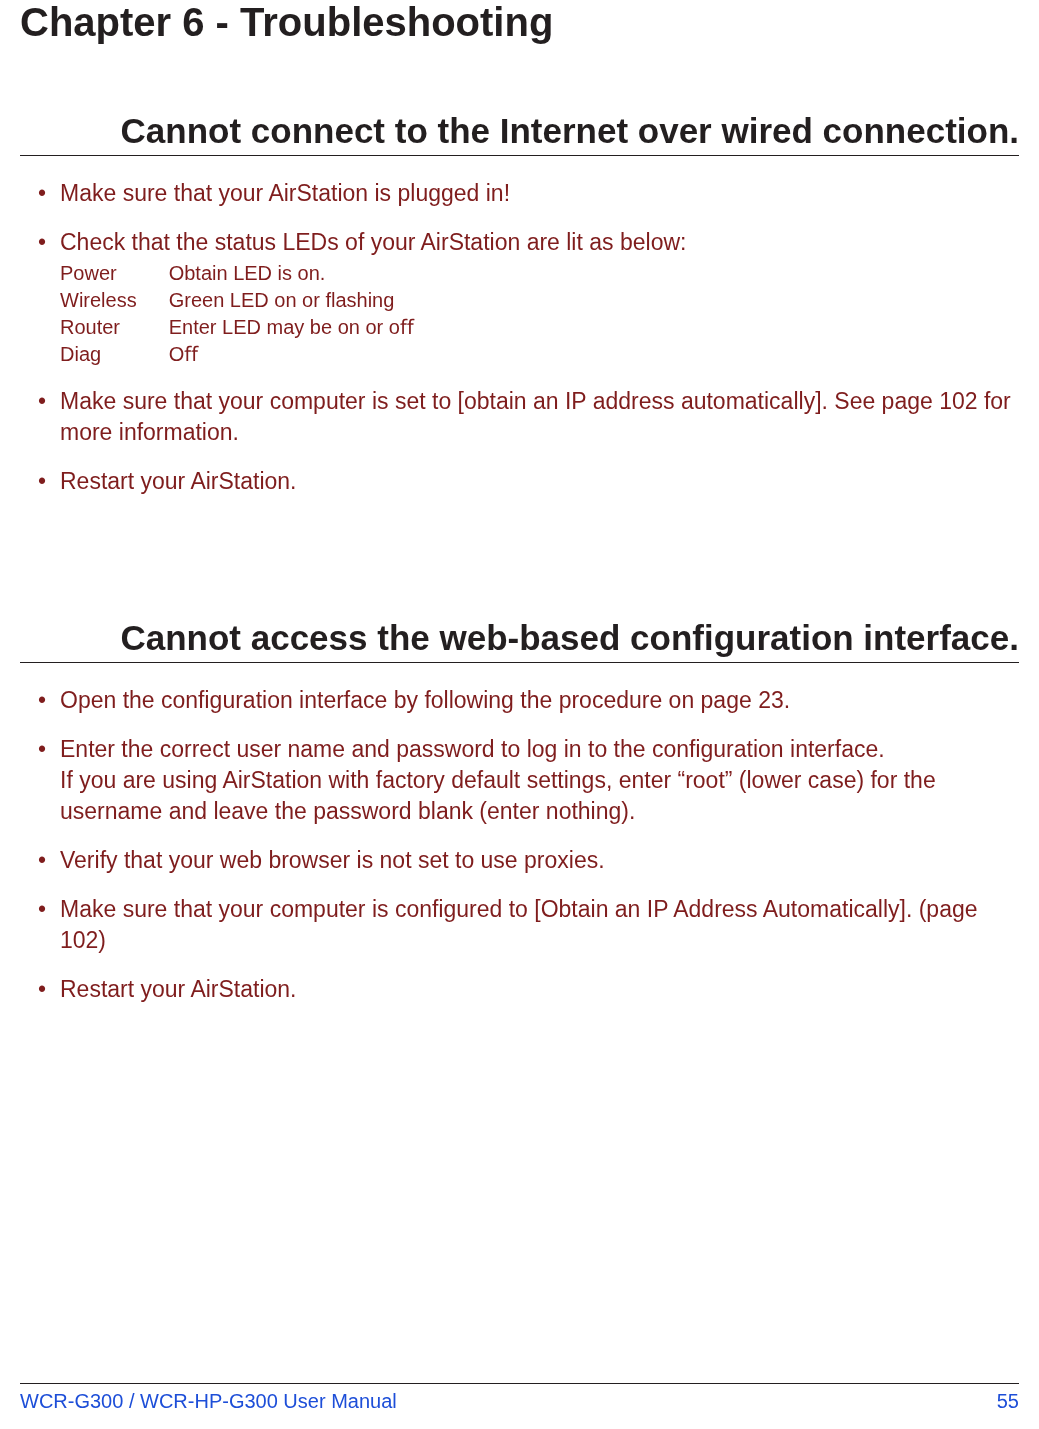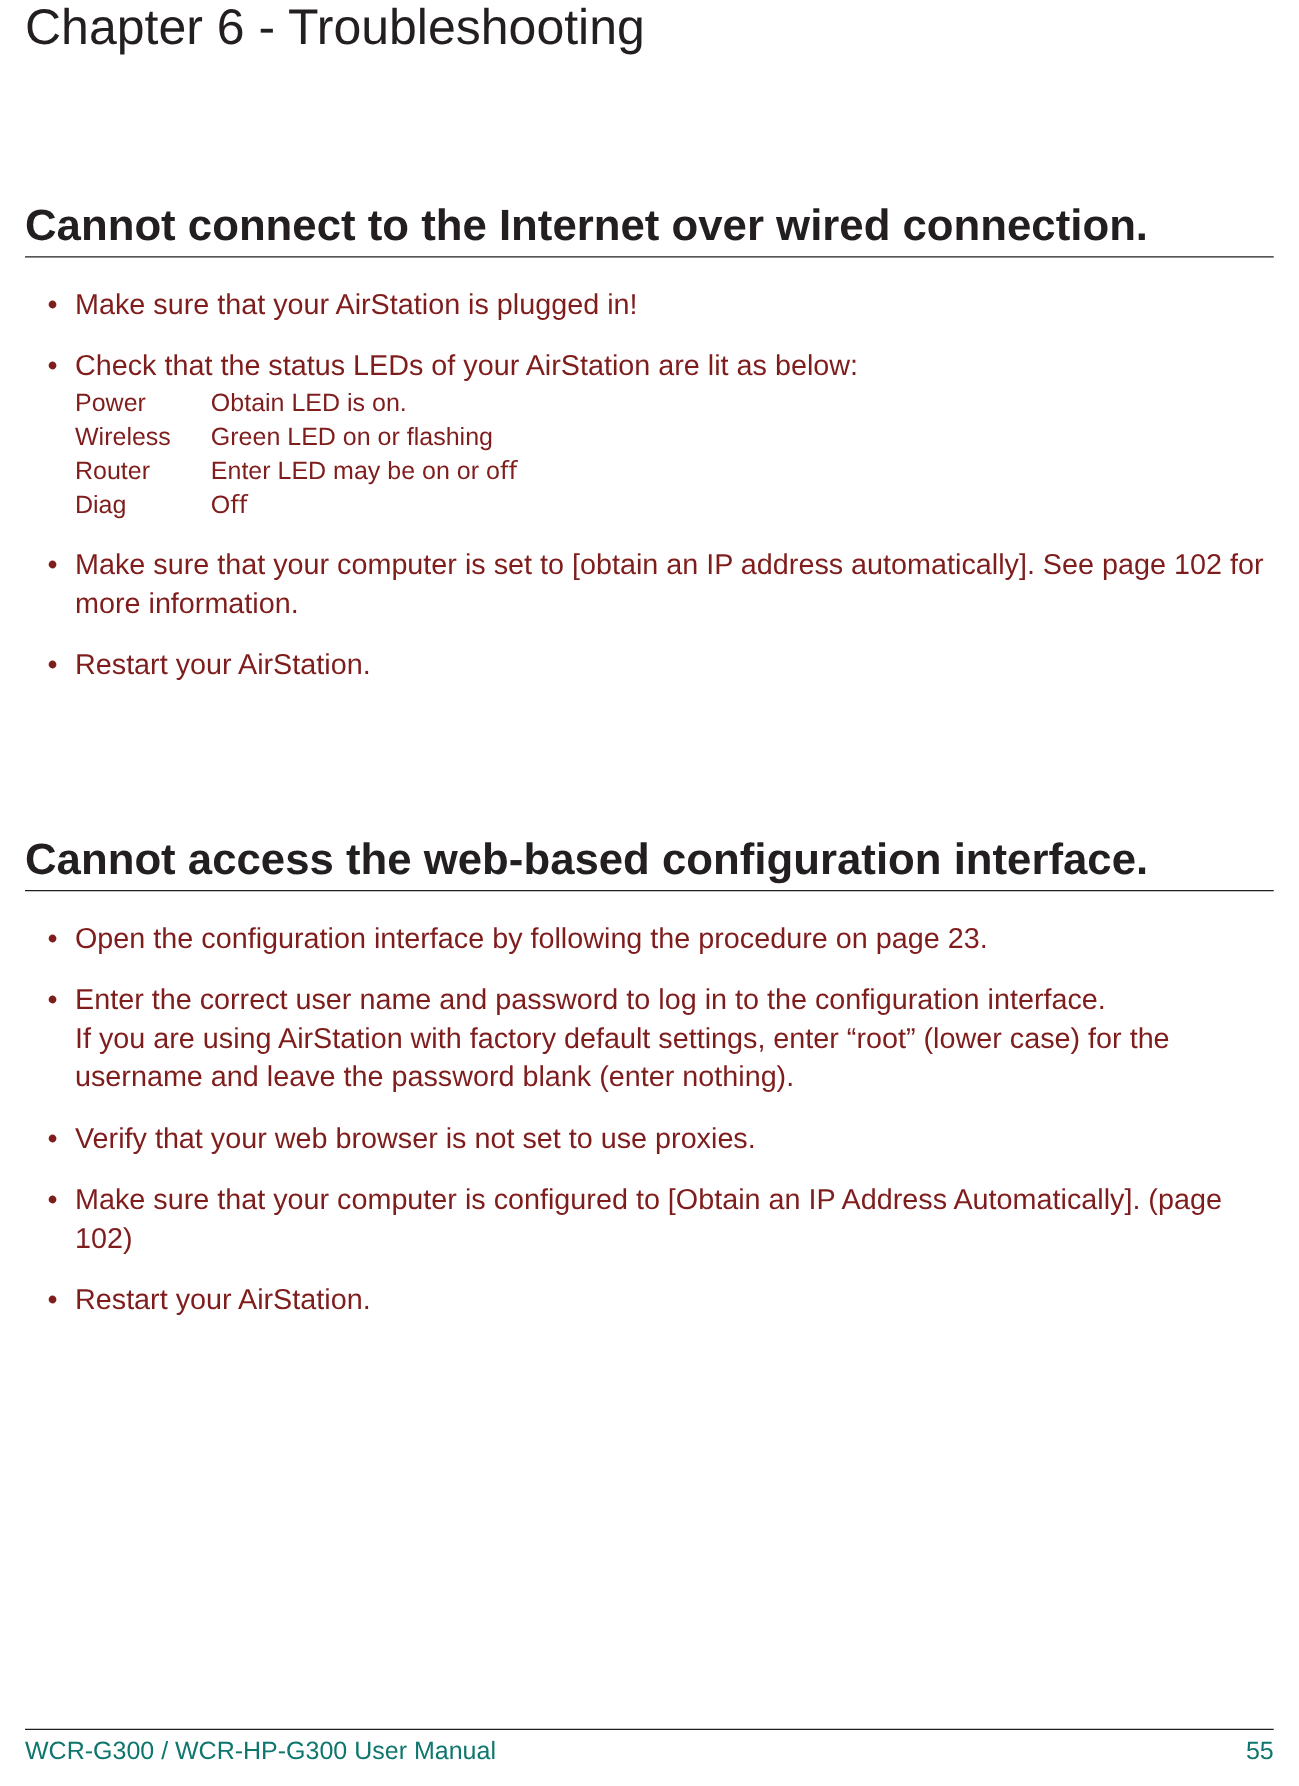--- a/index.html
+++ b/index.html
@@ -9,34 +9,35 @@
     font-family: "Myriad Pro", "Segoe UI", -apple-system, sans-serif;
     color: #231f20;
     position: relative;
   }
   .page {
     padding: 0 20px 0 20px;
   }
   .chapter-title {
     font-family: Arial, Helvetica, sans-serif;
     font-size: 40px;
-    font-weight: normal;
+    font-weight: bold;
     color: #231f20;
     margin-top: 0;
-    margin-bottom: 115px;
+    margin-bottom: 65px;
   }
   .section-title {
     font-family: Arial, Helvetica, sans-serif;
     font-size: 35px;
     font-weight: bold;
     color: #231f20;
     border-bottom: 1.5px solid #231f20;
     padding-bottom: 2px;
     margin-bottom: 22px;
     line-height: 1.22;
+    text-align: right;
   }
   .section {
     margin-bottom: 120px;
   }
   ul.bullets {
     list-style: none;
     padding-left: 18px;
   }
   ul.bullets > li {
     position: relative;
@@ -63,21 +64,21 @@
   .led-row > span { display: table-cell; padding-right: 32px; }
   .footer {
     position: absolute;
     left: 20px;
     right: 20px;
     bottom: 16px;
     border-top: 1px solid #231f20;
     padding-top: 6px;
     font-family: Arial, Helvetica, sans-serif;
     font-size: 20px;
-    color: #0f766e;
+    color: #1d4ed8;
     display: flex;
     justify-content: space-between;
   }
 </style>
 </head>
 <body>
 
 <div class="page">
 
   <h1 class="chapter-title">Chapter 6 - Troubleshooting</h1>

